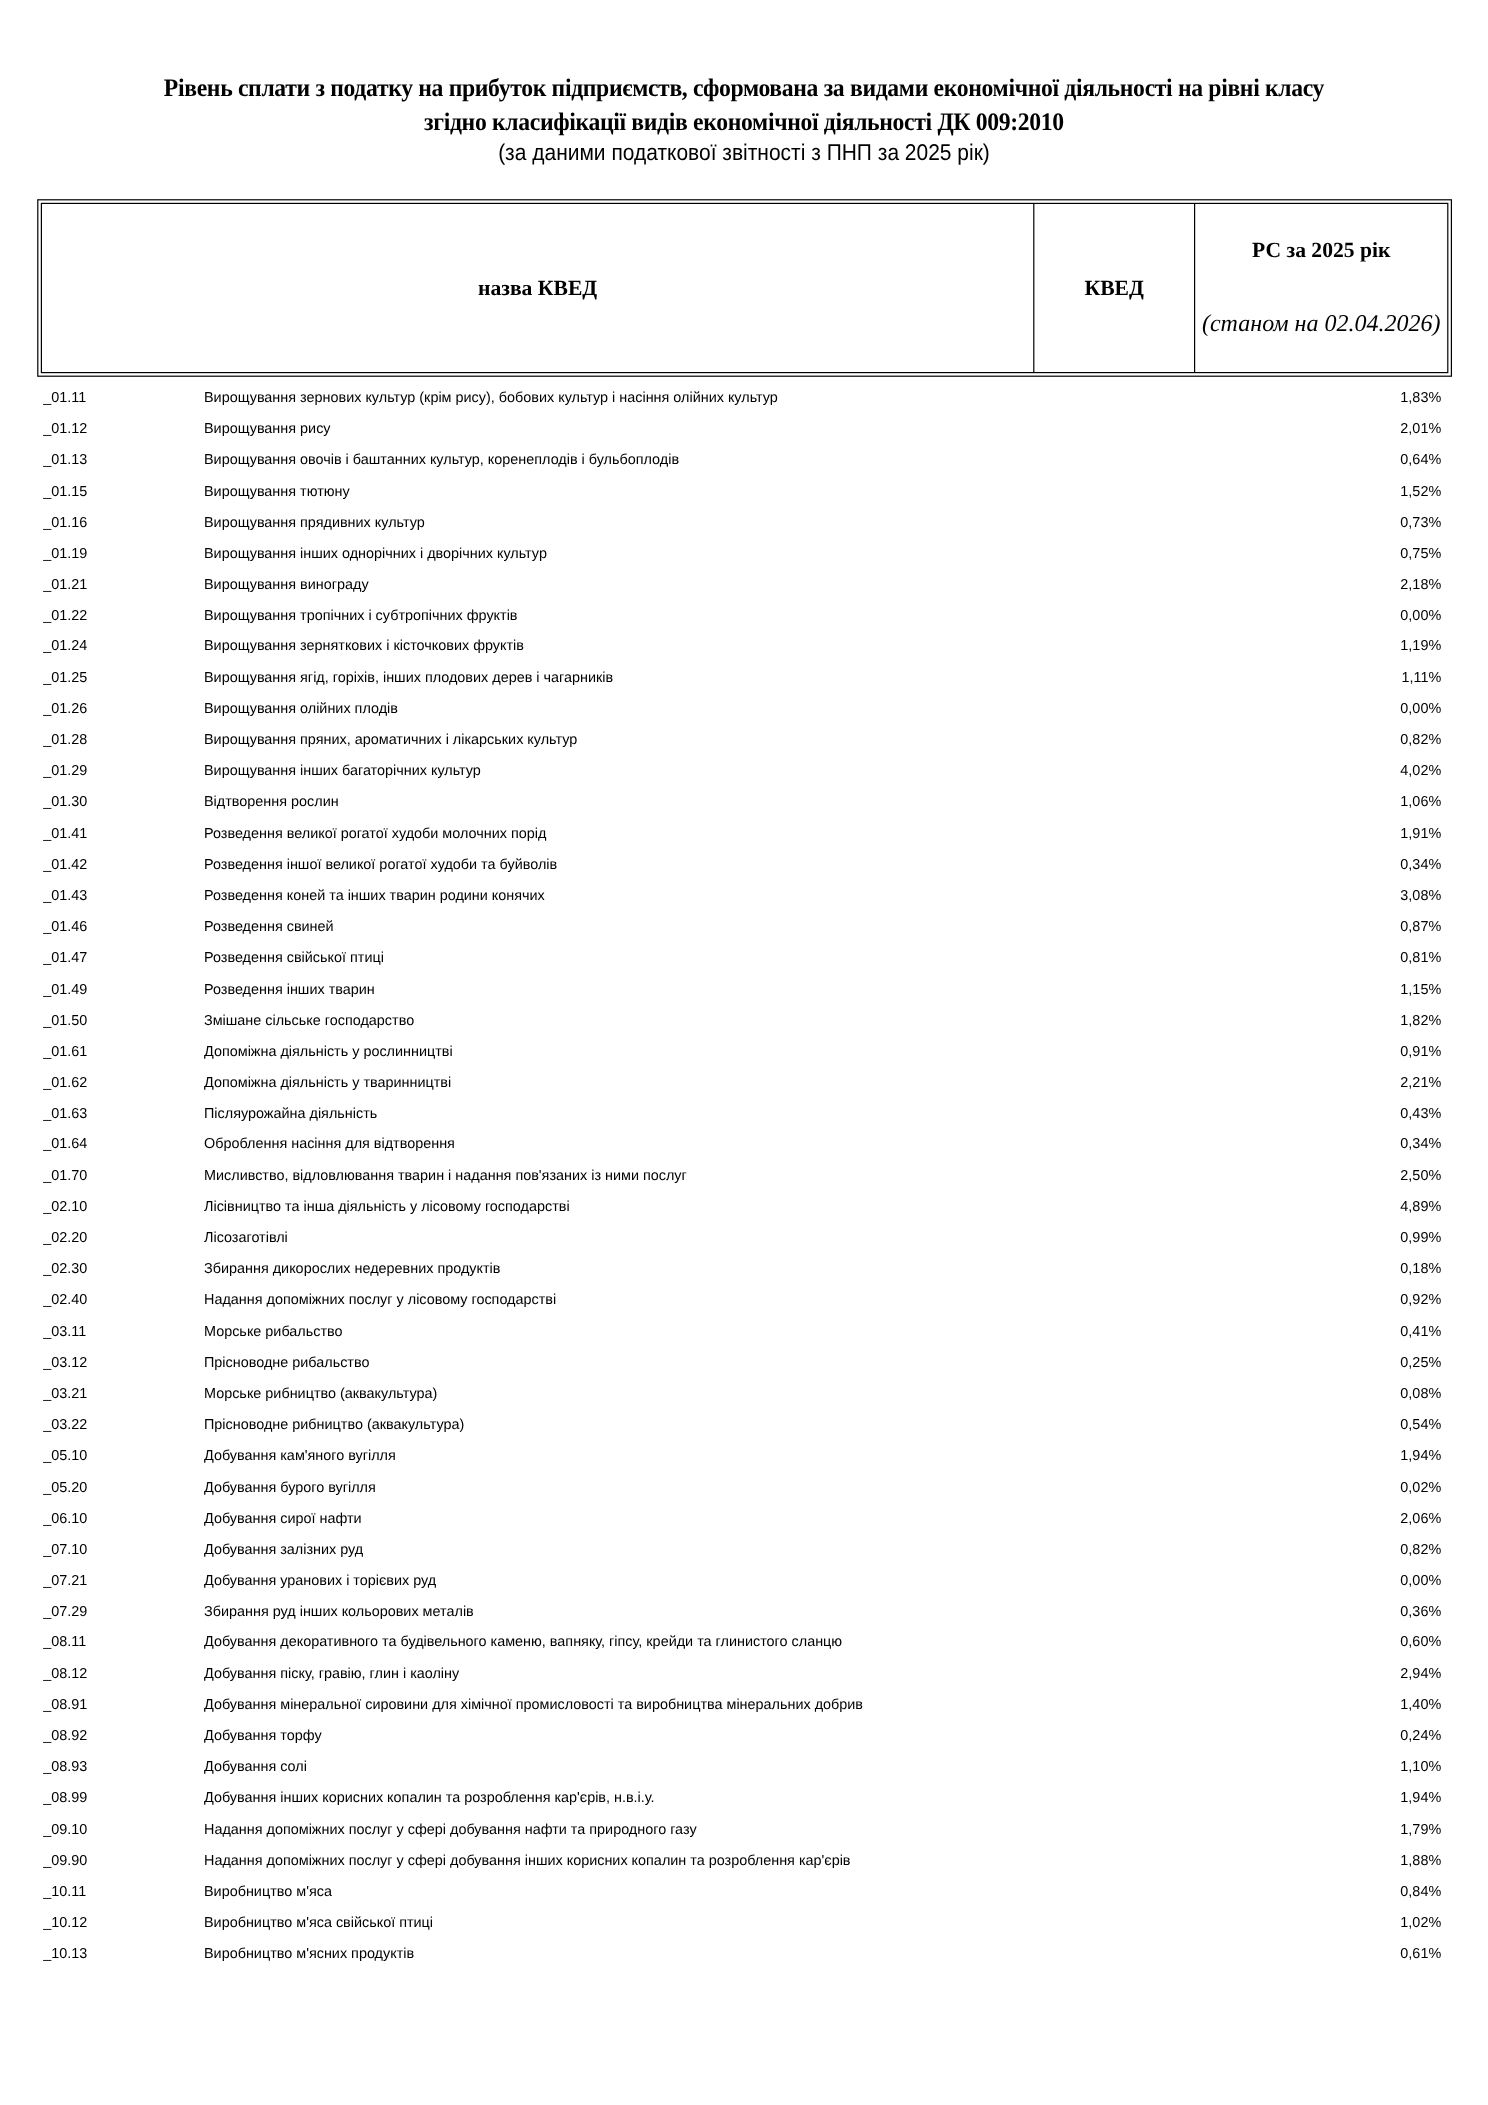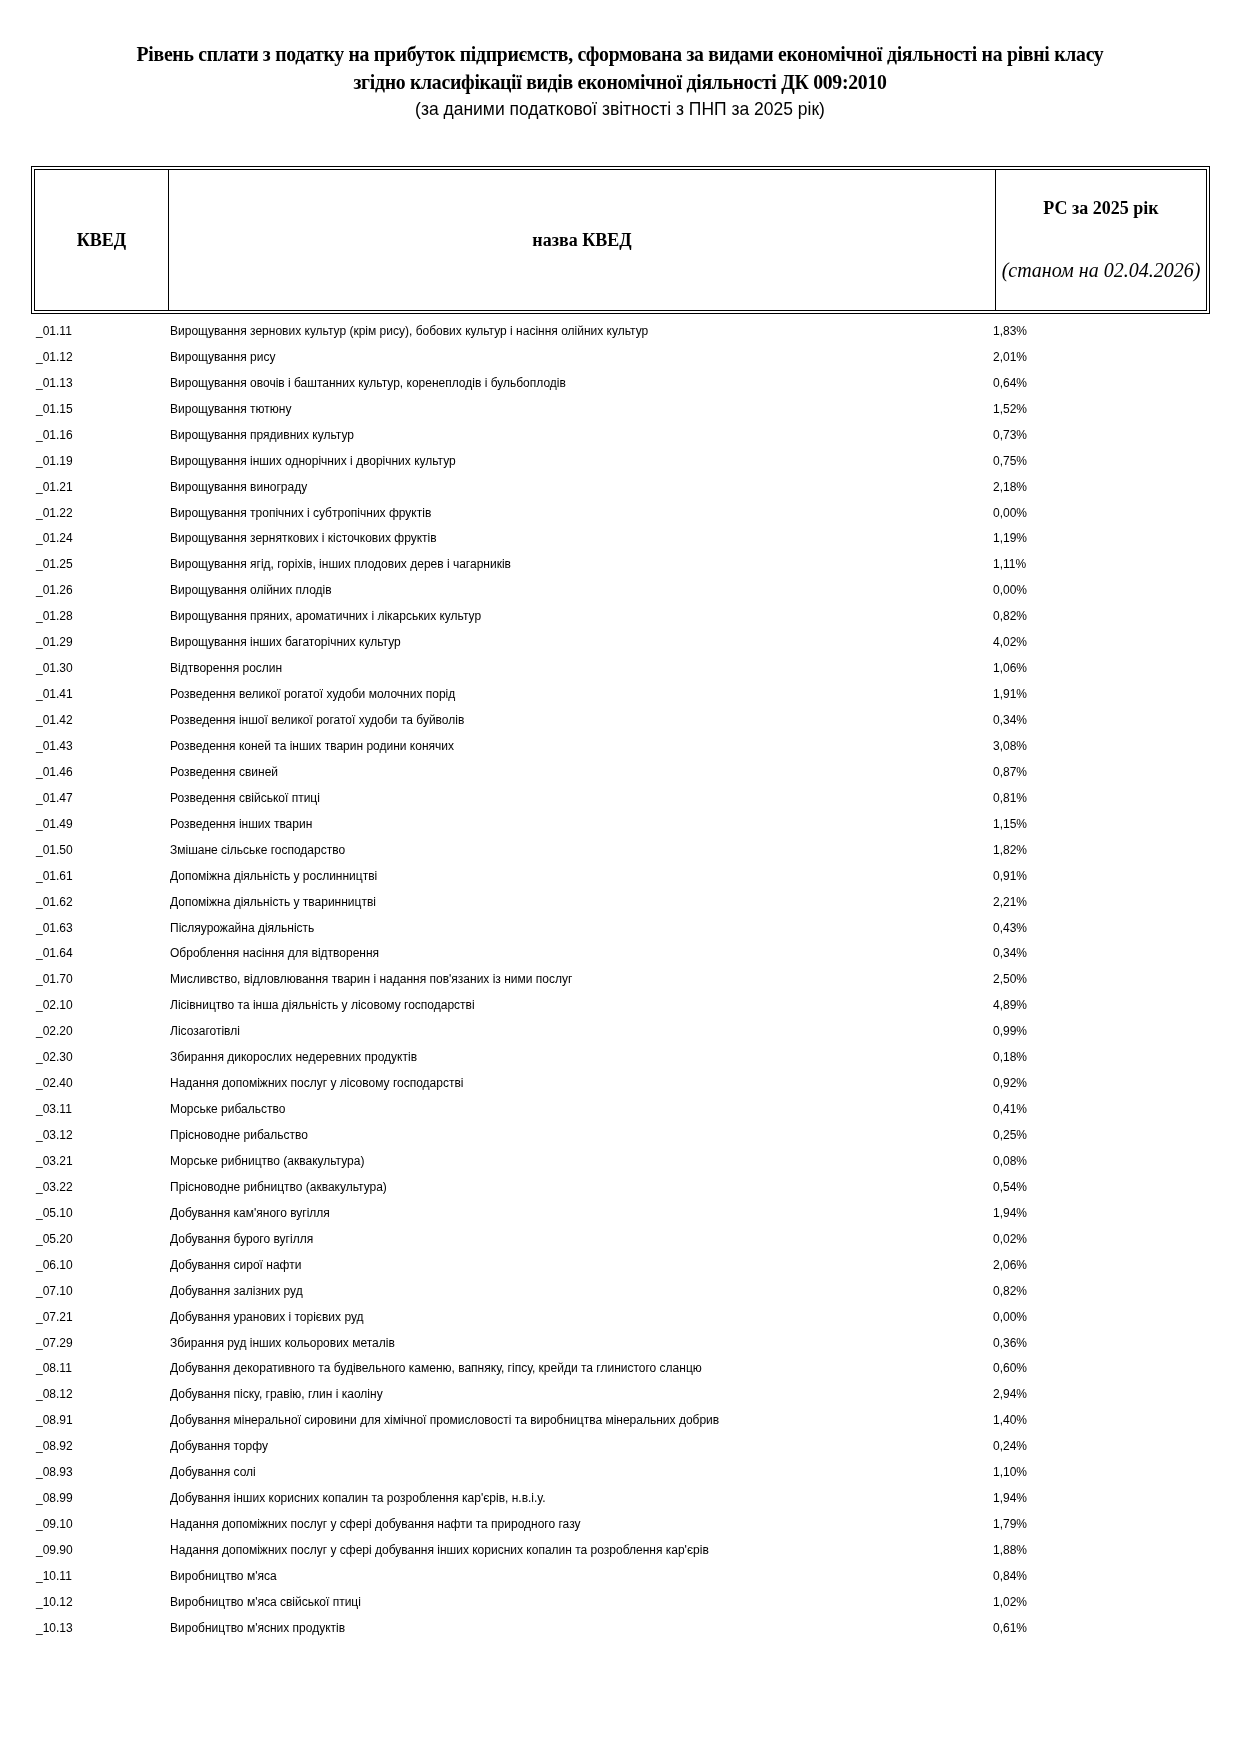--- a/index.html
+++ b/index.html
@@ -2,21 +2,21 @@
 <html><head>
   <meta charset="utf-8">
   <style>
     html, body { margin: 0; padding: 0; background: #ffffff; }
     body {
       width: 1240px; height: 1754px; position: relative; overflow: hidden;
       color: #000;
       font-family: "Liberation Sans", "DejaVu Sans", sans-serif;
     }
     .title-block {
-      position: absolute; left: 0; top: 40px; width: 1240px; text-align: center;
+      position: absolute; left: 0; top: 59px; width: 1240px; text-align: center;
       font-family: "Liberation Serif", "DejaVu Serif", serif;
     }
     .title-line {
       font-weight: bold; font-size: 21px; line-height: 28px; letter-spacing: -0.3px;
       transform: scaleX(0.94); transform-origin: center;
     }
     .subtitle-line {
       font-size: 19px; line-height: 26px;
       font-family: "Liberation Sans", "DejaVu Sans", sans-serif;
       transform: scaleX(0.92); transform-origin: center;
@@ -38,37 +38,37 @@
     .hital { font-style: italic; font-size: 20px; margin-top: 4px; }
     .rows {
       position: absolute; left: 31px; top: 318px; width: 1179px;
     }
     .row {
       display: flex; height: 25.95px; align-items: center;
       font-size: 12px;
     }
     .c-code { width: 139px; padding-left: 5px; box-sizing: border-box; white-space: nowrap; }
     .c-name { width: 823px; white-space: nowrap; overflow: hidden; }
-    .c-val { flex: 1; text-align: left; padding-right: 9px; white-space: nowrap; }
+    .c-val { flex: 1; text-align: right; padding-right: 9px; white-space: nowrap; }
   </style>
 </head>
 <body>
 
 <div class="title-block">
   <div class="title-line">Рівень сплати з податку на прибуток підприємств, сформована за видами економічної діяльності на рівні класу</div>
   <div class="title-line">згідно класифікації видів економічної діяльності ДК 009:2010</div>
   <div class="subtitle-line">(за даними податкової звітності з ПНП за 2025 рік)</div>
 </div>
 
 <div class="header-table">
+  <div class="hcell name">
+    <span class="hbold">назва КВЕД</span>
+  </div>
   <div class="hcell code">
     <span class="hbold">КВЕД</span>
-  </div>
-  <div class="hcell name">
-    <span class="hbold">назва КВЕД</span>
   </div>
   <div class="hcell value">
     <span class="hbold">РС за 2025 рік</span>
     <span class="hital">(станом на 02.04.2026)</span>
   </div>
 </div>
 
 <div class="rows" id="rows">
     <div class="row">
       <div class="c-code">_01.11</div>

